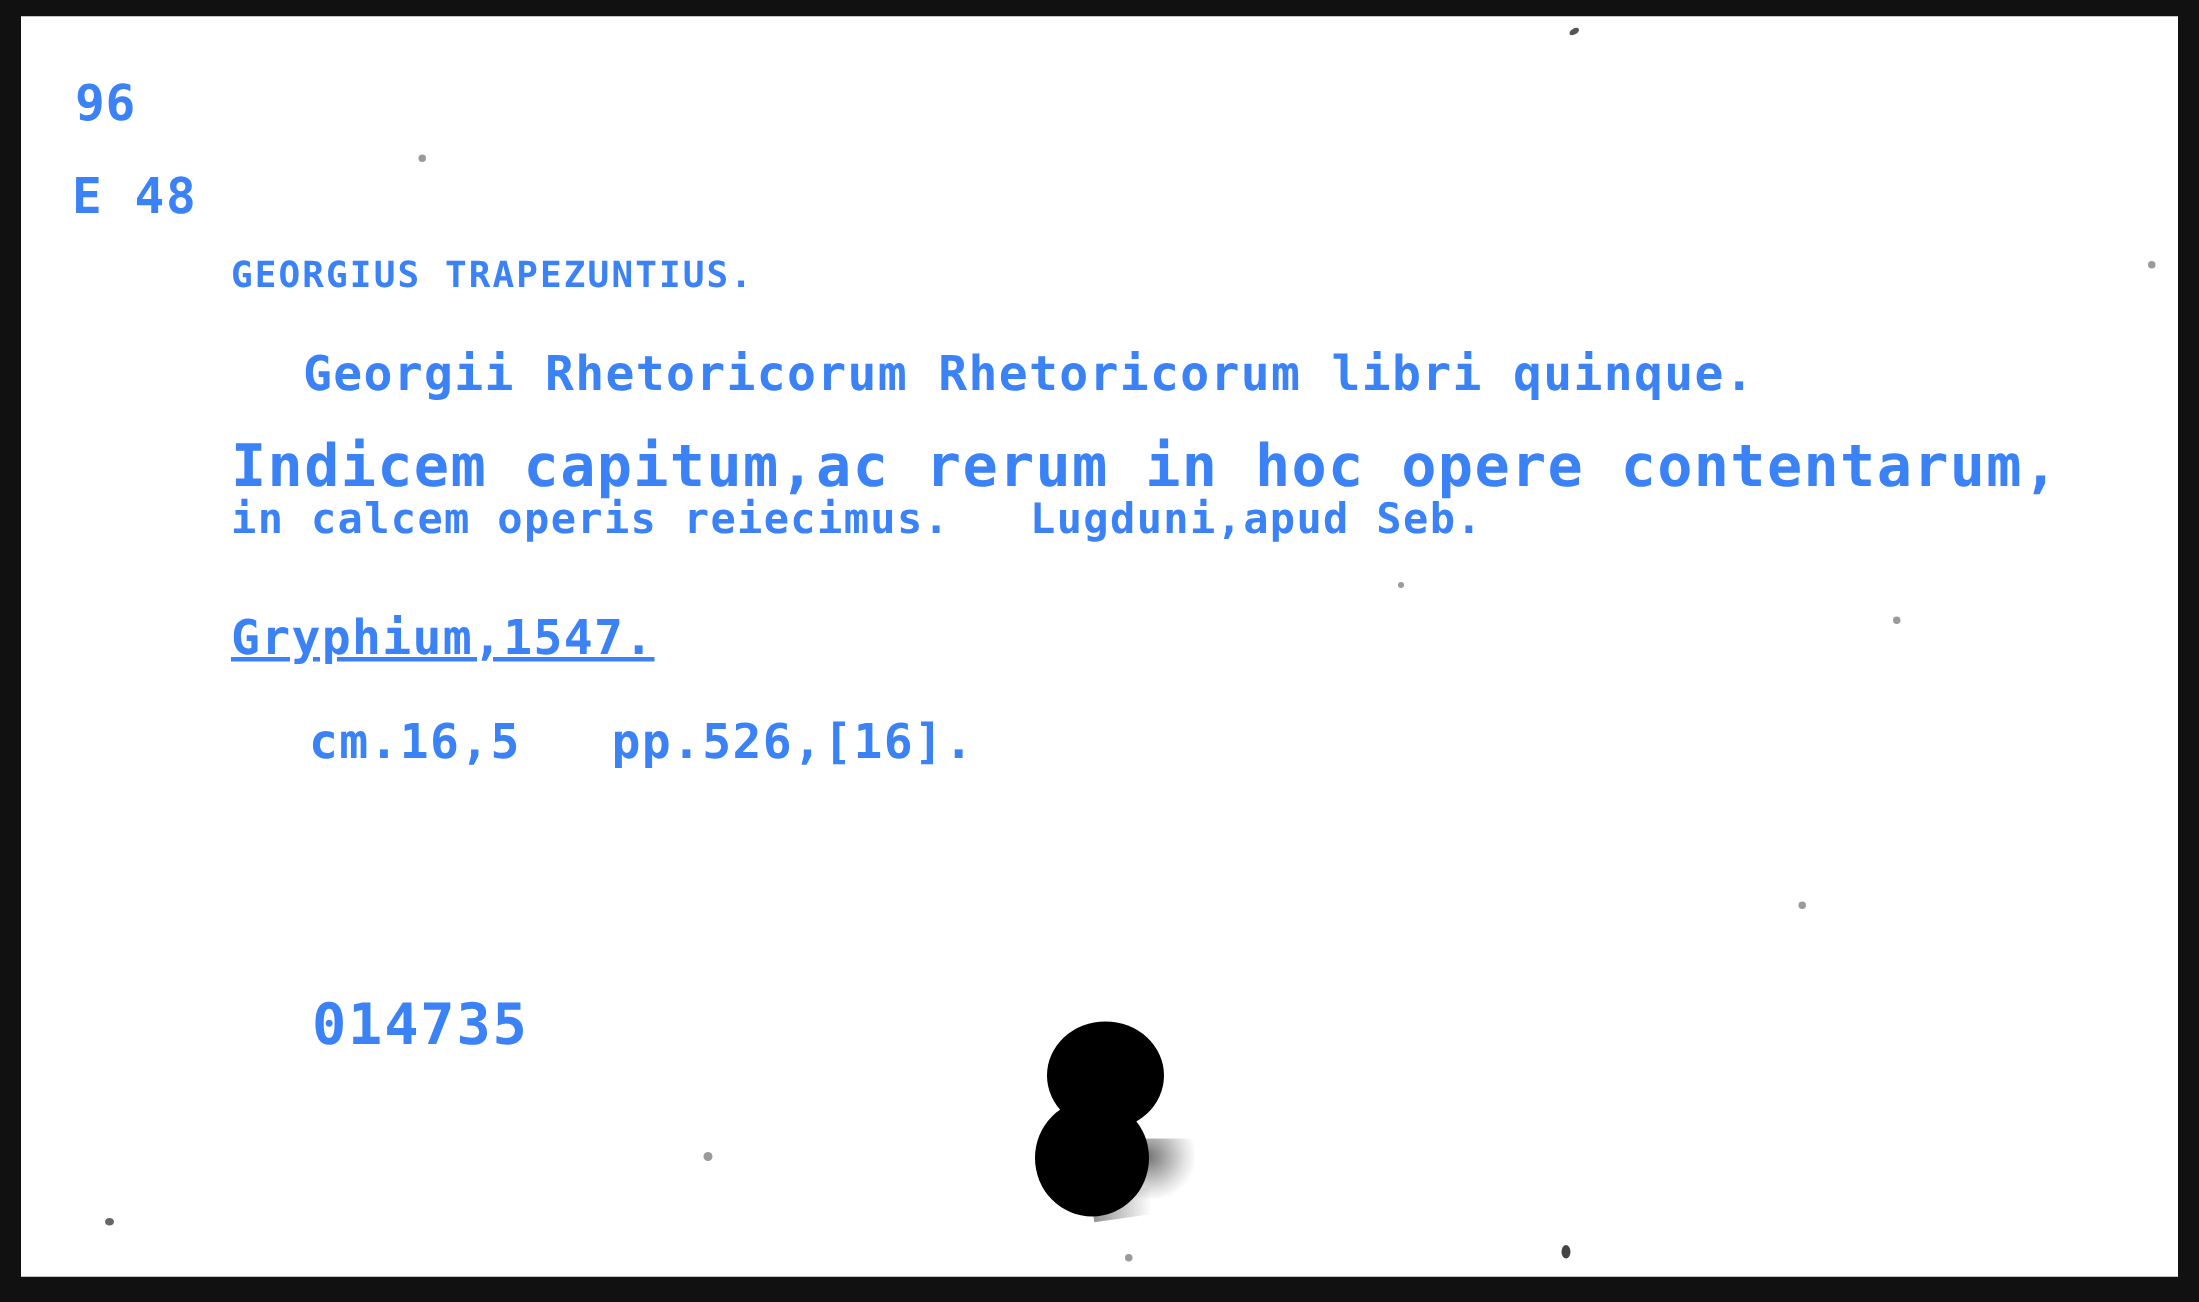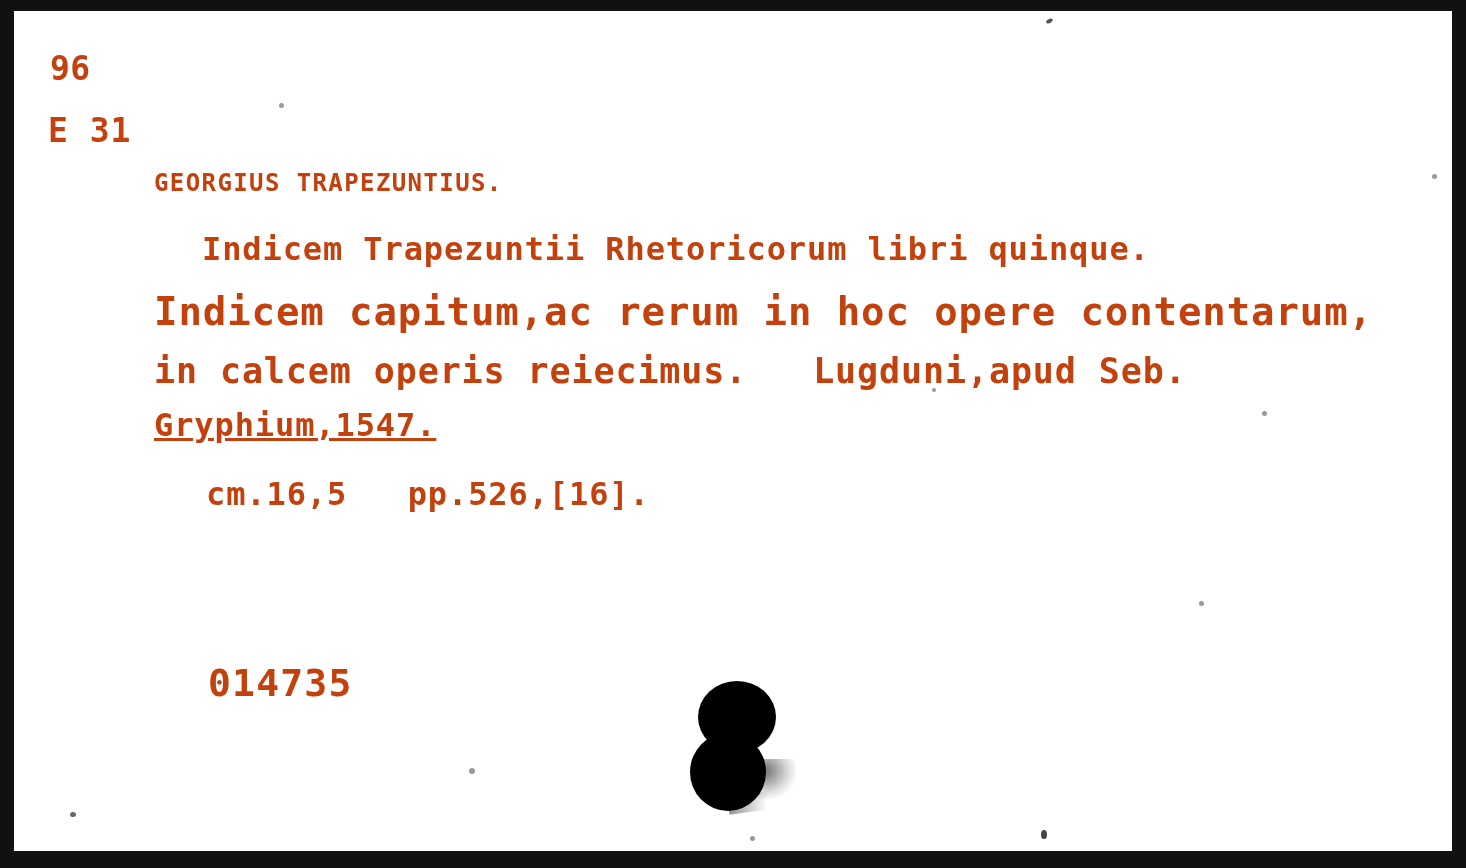--- a/index.html
+++ b/index.html
@@ -7,21 +7,21 @@
     padding: 0;
     background: #ffffff;
   }
   #card {
     position: relative;
     width: 1466px;
     height: 868px;
     background: #fdfdfd;
     overflow: hidden;
     font-family: "DejaVu Sans Mono", "Liberation Mono", monospace;
-    color: #c2410c;
+    color: #3b82f6;
   }
   
   .edge {
     position: absolute;
     background: #111;
   }
   .edge-top    { left: 0;  top: 0;    width: 1466px; height: 11px; }
   .edge-bottom { left: 0;  top: 851px;width: 1466px; height: 17px; }
   .edge-left   { left: 0;  top: 0;    width: 14px;   height: 868px; }
   .edge-right  { left: 1452px; top: 0;width: 14px;   height: 868px; }
@@ -67,22 +67,22 @@
     letter-spacing: 0.9px;
   }
   .body2 {
     left: 140px;
     top: 278px;
     font-size: 39px;
     letter-spacing: 0.9px;
   }
   .body3 {
     left: 140px;
-    top: 340px;
-    font-size: 35px;
+    top: 318px;
+    font-size: 28px;
     letter-spacing: 0.9px;
   }
   .body4 {
     left: 140px;
     top: 395px;
     font-size: 32px;
     letter-spacing: 0.9px;
     text-decoration: underline;
   }
   .collation {
@@ -167,25 +167,25 @@
 
   <div class="edge edge-top"></div>
   <div class="edge edge-bottom"></div>
   <div class="edge edge-left"></div>
   <div class="edge edge-right"></div>
 
   <div class="paper">
 
     <div class="line callnum1">96</div>
 
-    <div class="line callnum2">E 31</div>
+    <div class="line callnum2">E 48</div>
 
     <div class="line heading">GEORGIUS TRAPEZUNTIUS.</div>
 
-    <div class="line body1">Indicem Trapezuntii Rhetoricorum libri quinque.</div>
+    <div class="line body1">Georgii Rhetoricorum Rhetoricorum libri quinque.</div>
 
     <div class="line body2">Indicem capitum,ac rerum in hoc opere contentarum,</div>
 
     <div class="line body3">in calcem operis reiecimus.   Lugduni,apud Seb.</div>
 
     <div class="line body4">Gryphium,1547.</div>
 
     <div class="line collation">cm.16,5   pp.526,[16].</div>
 
     <div class="line accession">014735</div>

